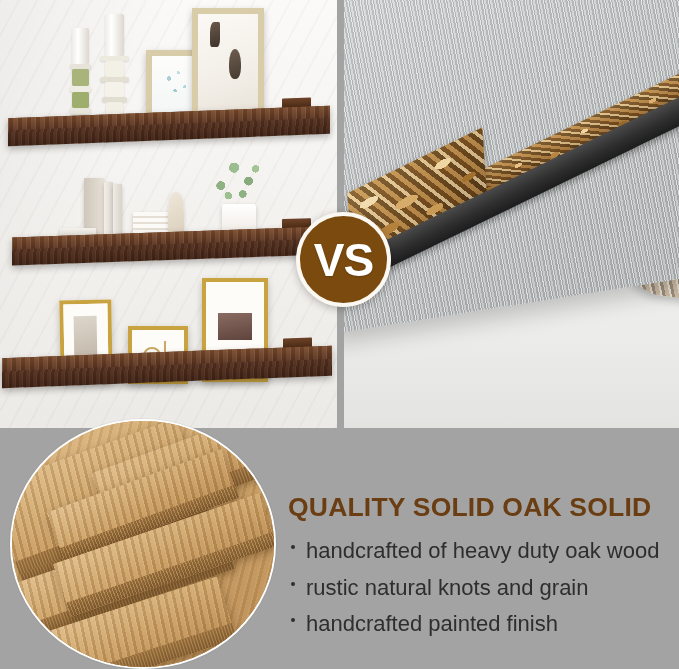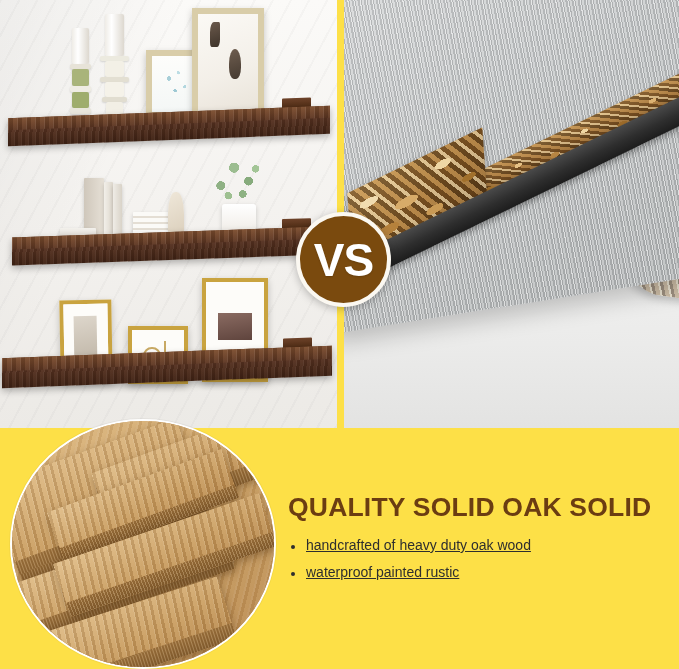--- a/index.html
+++ b/index.html
@@ -1,21 +1,21 @@
 <!DOCTYPE html>
 <html><head>
 <meta charset="utf-8">
 <style>
   html,body{margin:0;padding:0;background:#ffffff;}
   body{
     width:679px;height:669px;overflow:hidden;position:relative;
     font-family:"Liberation Sans","DejaVu Sans",sans-serif;
     background:#ffffff;
   }
-  .stage{position:absolute;inset:0;background:#fde047;}
+  .stage{position:absolute;inset:0;background:#a3a3a3;}
 
   
   .panel-left{
     position:absolute;left:0;top:0;width:337px;height:428px;overflow:hidden;
     background:#f2f0ed;
   }
   .wall{
     position:absolute;inset:0;
     background:
       linear-gradient(115deg, rgba(0,0,0,.05) 0%, rgba(0,0,0,0) 35%),
@@ -197,23 +197,22 @@
     position:absolute;left:288px;top:492px;width:392px;z-index:10;
   }
   .headline{
     margin:0;font-size:26.5px;font-weight:bold;letter-spacing:.2px;
     color:#6b3d12;white-space:nowrap;
     font-family:"Liberation Sans","DejaVu Sans",sans-serif;
   }
   .bullets{list-style:none;margin:14px 0 0 0;padding:0;}
   .bullets li{
     position:relative;padding-left:18px;margin-bottom:9px;
-    font-size:14px;color:#2e2e2e;line-height:1.25;
+    font-size:22px;color:#2e2e2e;line-height:1.25;
     font-family:"Liberation Sans","DejaVu Sans",sans-serif;
-    text-decoration:underline;
   }
   .bullets li .dot{
     position:absolute;left:3px;top:8px;width:4px;height:4px;border-radius:50%;
     background:#2e2e2e;
   }
 </style>
 </head>
 <body>
 
 <div class="stage">
@@ -346,18 +345,22 @@
 
   <div class="text-block">
     <h1 class="headline">QUALITY SOLID OAK SOLID</h1>
     <ul class="bullets">
       <li>
         <span class="dot"></span>
         <span>handcrafted of heavy duty oak wood</span>
       </li>
       <li>
         <span class="dot"></span>
-        <span>waterproof painted rustic</span>
+        <span>rustic natural knots and grain</span>
+      </li>
+      <li>
+        <span class="dot"></span>
+        <span>handcrafted painted finish</span>
       </li>
     </ul>
   </div>
 
 </div>
 
 </body></html>

